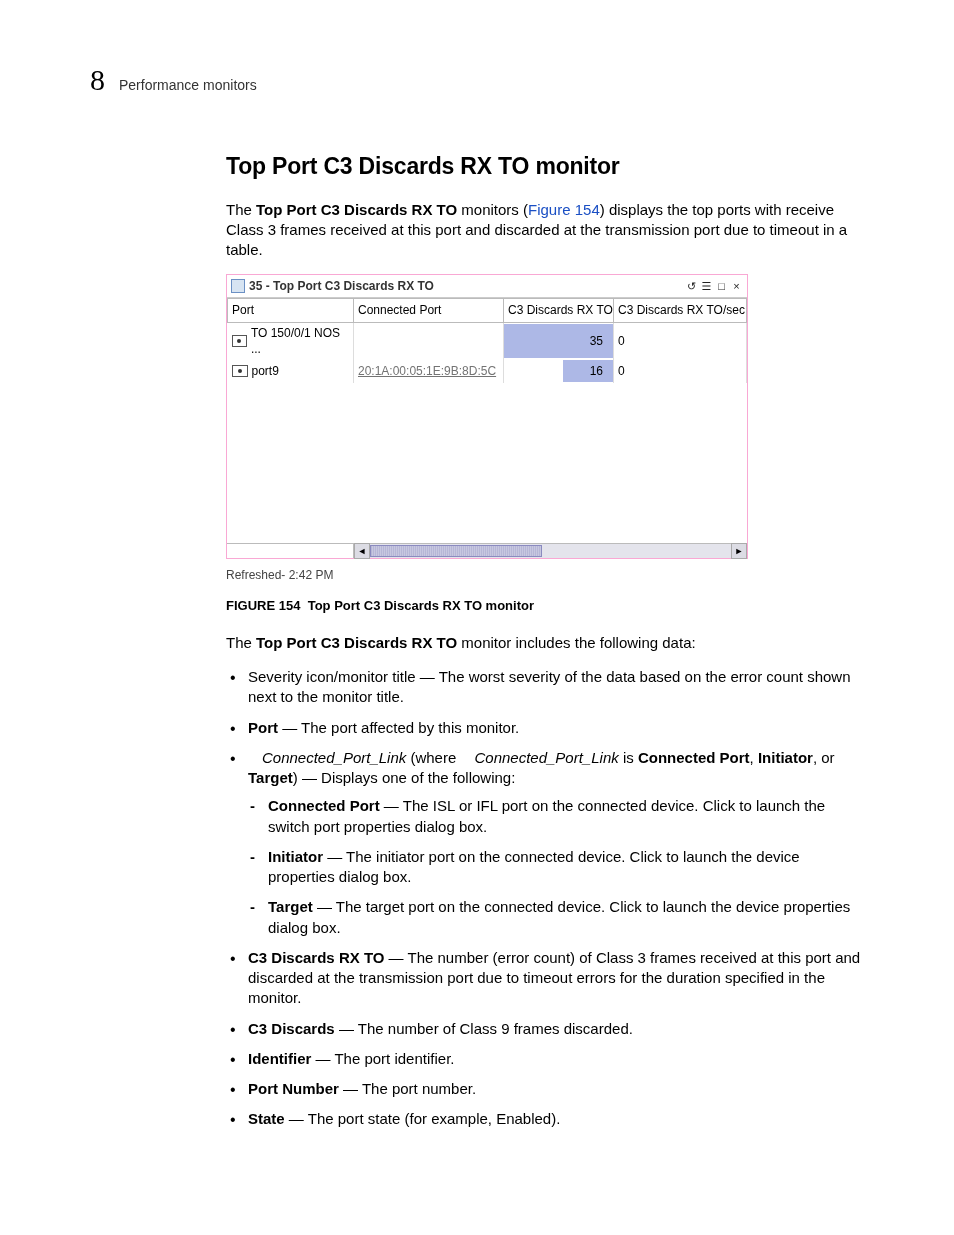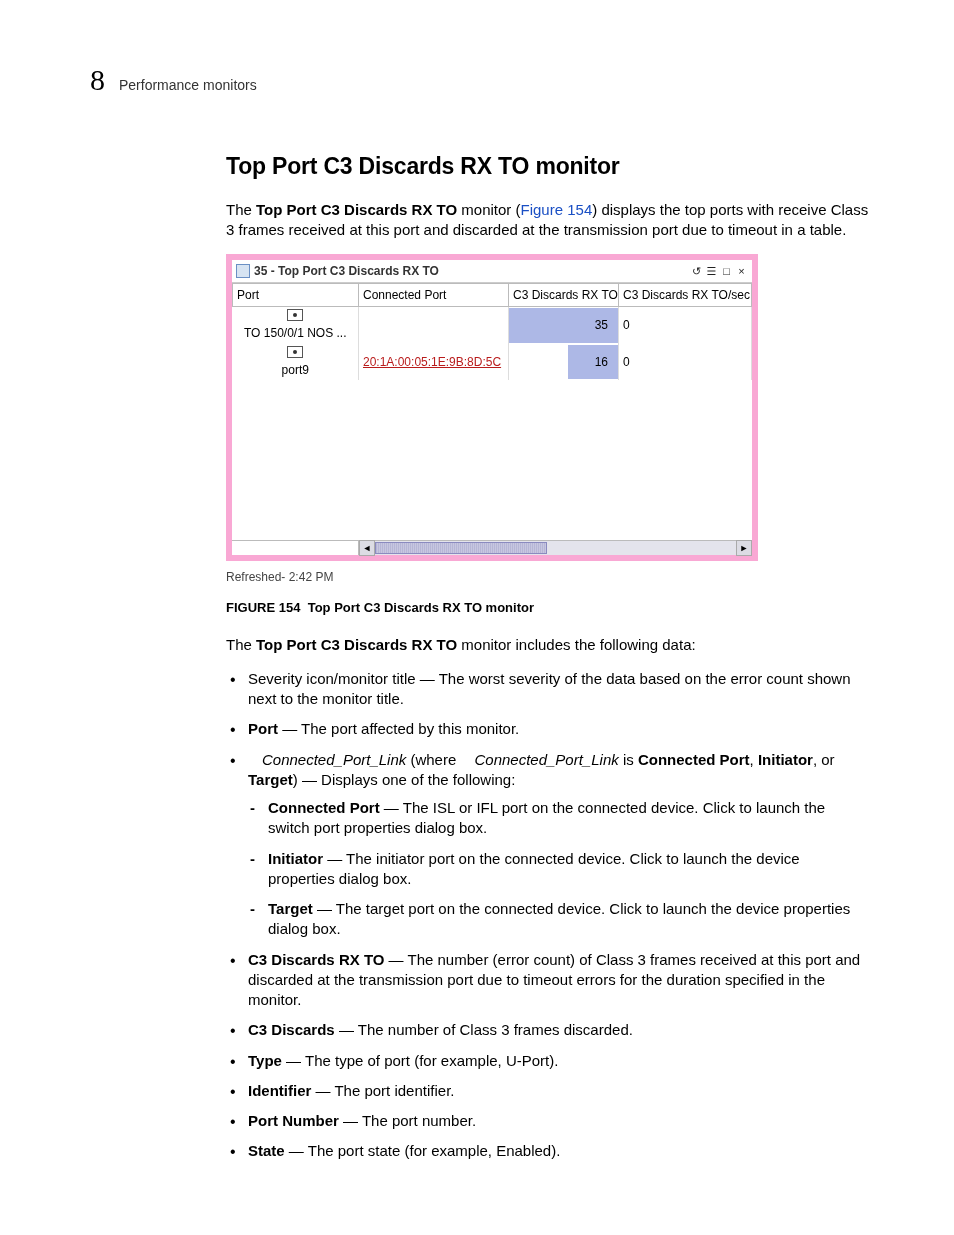--- a/index.html
+++ b/index.html
@@ -40,21 +40,21 @@
     margin: 0 0 18px 0;
     letter-spacing: -0.2px;
   }
   p { margin: 0 0 14px 0; }
   .bold { font-weight: bold; }
   .italic { font-style: italic; margin-left: 14px; }
   a.fig-ref { color: #1a4fc4; text-decoration: none; }
 
   
   .panel {
-    border: 6px solid #f9a8d4;
+    border: 1px solid #f9a8d4;
     width: 520px;
     font-family: Tahoma, Arial, sans-serif;
     font-size: 12px;
     margin-bottom: 8px;
     background: #fff;
   }
   .panel-title {
     display: flex;
     align-items: center;
     justify-content: space-between;
@@ -103,37 +103,36 @@
   table.mon td {
     padding: 2px 4px;
     font-size: 12px;
     border-right: 1px solid #ddd;
     vertical-align: middle;
   }
   .port-cell {
     display: flex;
     align-items: center;
     gap: 4px;
-    flex-direction: column;
   }
   .port-icon {
     width: 14px; height: 10px;
     border: 1px solid #555;
     display: inline-flex;
     align-items: center;
     justify-content: center;
   }
   .port-icon::after {
     content: "";
     width: 4px; height: 4px;
     background: #333;
     border-radius: 50%;
   }
   a.linkcell {
-    color: #b91c1c;
+    color: #737373;
     text-decoration: underline;
   }
   td.bar-cell {
     position: relative;
     text-align: right;
     padding: 0;
   }
   .bar-bg {
     position: absolute;
     top: 1px; bottom: 1px; right: 0;
@@ -228,21 +227,21 @@
 <div class="page">
   <div class="header-row">
     <span class="chapter-num">8</span>
     <span class="chapter-title">Performance monitors</span>
   </div>
 
   <div class="content">
     <h1 class="section-title">Top Port C3 Discards RX TO monitor</h1>
 
     <p>
-      <span>The </span><span class="bold">Top Port C3 Discards RX TO</span><span> monitor (</span><a href="#" class="fig-ref">Figure 154</a><span>) displays the top ports with receive Class 3 frames received at this port and discarded at the transmission port due to timeout in a table.</span>
+      <span>The </span><span class="bold">Top Port C3 Discards RX TO</span><span> monitors (</span><a href="#" class="fig-ref">Figure 154</a><span>) displays the top ports with receive Class 3 frames received at this port and discarded at the transmission port due to timeout in a table.</span>
     </p>
 
     <div class="panel">
       <div class="panel-title">
         <div class="panel-title-left">
           <span class="sev-icon"></span>
           <span>35 - Top Port C3 Discards RX TO</span>
         </div>
         <div class="panel-icons">
           <span class="pi">↺</span>
@@ -322,20 +321,19 @@
       <li><span class="bold">Port</span><span> — The port affected by this monitor.</span></li>
       <li>
         <span class="italic">Connected_Port_Link</span><span> (where </span><span class="italic">Connected_Port_Link</span><span> is </span><span class="bold">Connected Port</span><span>, </span><span class="bold">Initiator</span><span>, or </span><span class="bold">Target</span><span>) — Displays one of the following:</span>
         <ul class="dash">
           <li><span class="bold">Connected Port</span><span> — The ISL or IFL port on the connected device. Click to launch the switch port properties dialog box.</span></li>
           <li><span class="bold">Initiator</span><span> — The initiator port on the connected device. Click to launch the device properties dialog box.</span></li>
           <li><span class="bold">Target</span><span> — The target port on the connected device. Click to launch the device properties dialog box.</span></li>
         </ul>
       </li>
       <li><span class="bold">C3 Discards RX TO</span><span> — The number (error count) of Class 3 frames received at this port and discarded at the transmission port due to timeout errors for the duration specified in the monitor.</span></li>
-      <li><span class="bold">C3 Discards</span><span> — The number of Class 3 frames discarded.</span></li>
-      <li><span class="bold">Type</span><span> — The type of port (for example, U-Port).</span></li>
+      <li><span class="bold">C3 Discards</span><span> — The number of Class 9 frames discarded.</span></li>
       <li><span class="bold">Identifier</span><span> — The port identifier.</span></li>
       <li><span class="bold">Port Number</span><span> — The port number.</span></li>
       <li><span class="bold">State</span><span> — The port state (for example, Enabled).</span></li>
     </ul>
   </div>
 </div>
 
 </body></html>

